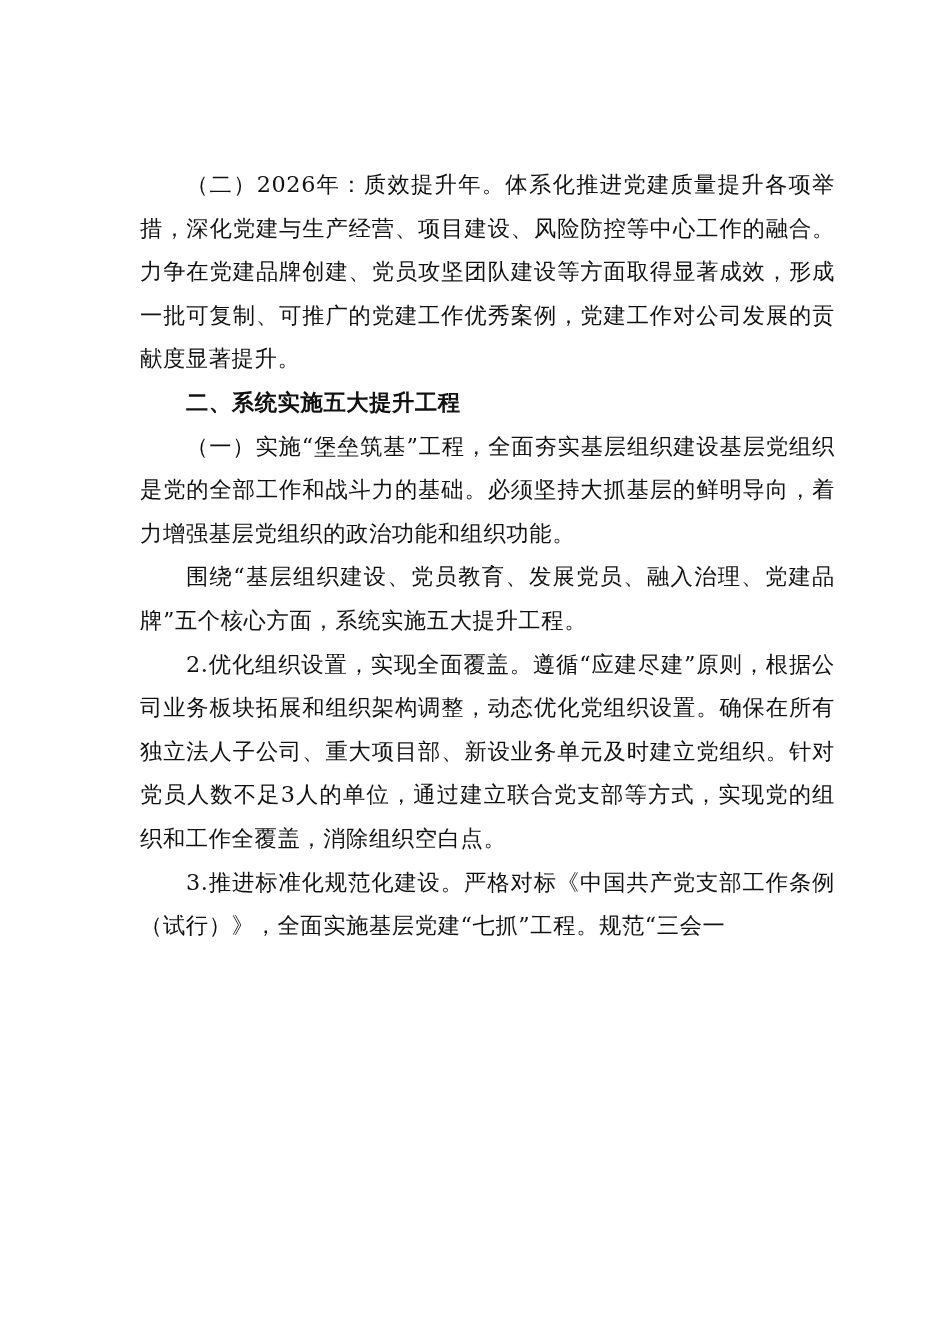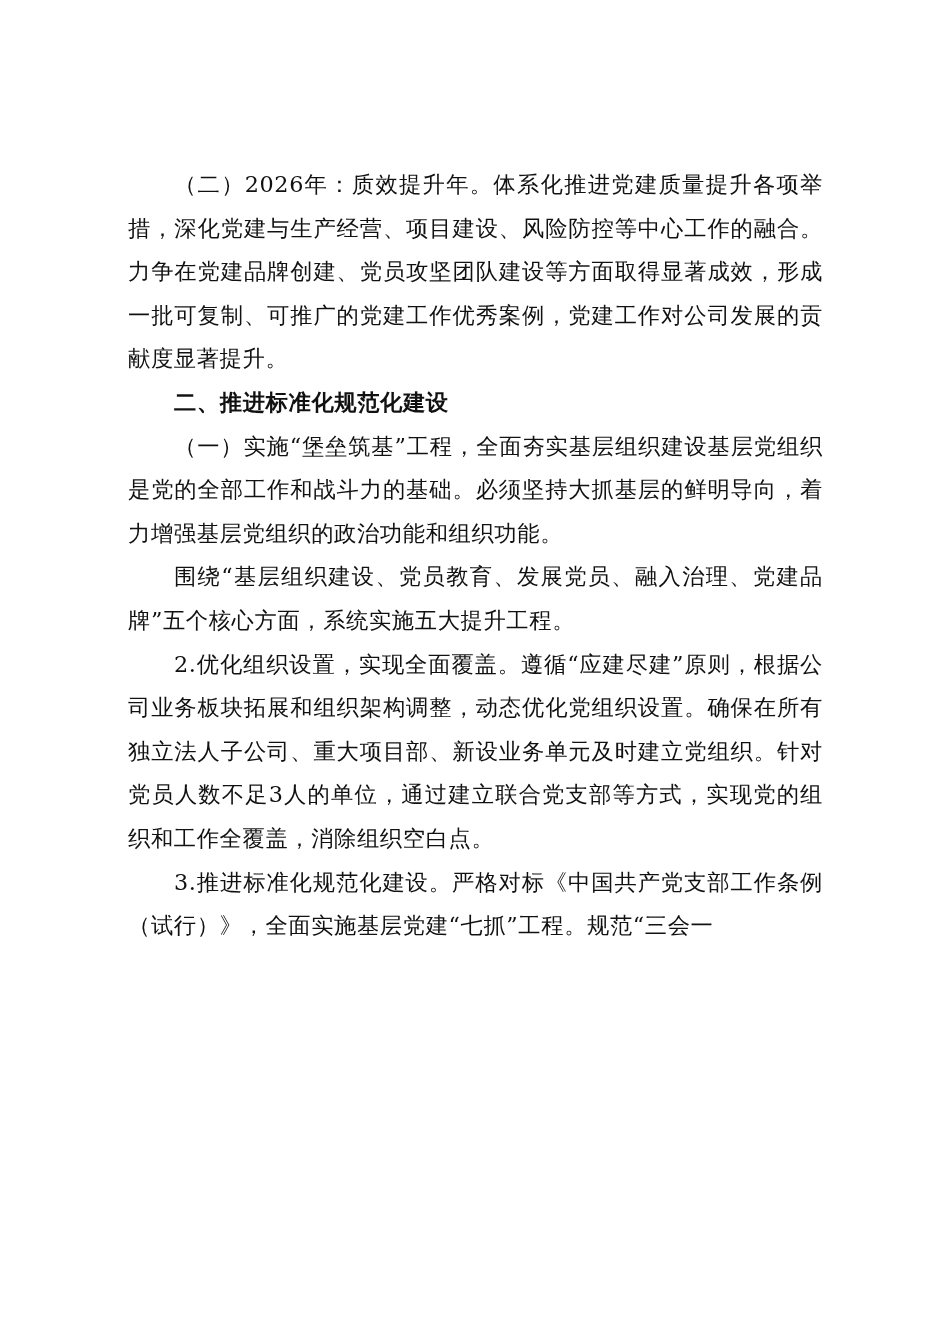--- a/index.html
+++ b/index.html
@@ -10,21 +10,21 @@
   body {
     width: 950px;
     height: 1344px;
     position: relative;
     overflow: hidden;
     font-family: "DejaVu Serif", "Liberation Serif", serif;
     color: #111111;
   }
   .page {
     position: absolute;
-    left: 128px;
+    left: 140px;
     top: 163px;
     width: 695px;
   }
   .para {
     margin: 0;
     font-size: 22.3px;
     line-height: 43.6px;
     text-align: justify;
     text-align-last: left;
     letter-spacing: 0.6px;
@@ -39,18 +39,18 @@
     font-family: "DejaVu Sans", "Liberation Sans", sans-serif;
     text-indent: 46px;
     letter-spacing: 0.6px;
   }
 </style>
 </head>
 <body>
 
 <div class="page">
   <p class="para">（二）2026年：质效提升年。体系化推进党建质量提升各项举措，深化党建与生产经营、项目建设、风险防控等中心工作的融合。力争在党建品牌创建、党员攻坚团队建设等方面取得显著成效，形成一批可复制、可推广的党建工作优秀案例，党建工作对公司发展的贡献度显著提升。</p>
-  <p class="heading">二、推进标准化规范化建设</p>
+  <p class="heading">二、系统实施五大提升工程</p>
   <p class="para">（一）实施“堡垒筑基”工程，全面夯实基层组织建设基层党组织是党的全部工作和战斗力的基础。必须坚持大抓基层的鲜明导向，着力增强基层党组织的政治功能和组织功能。</p>
   <p class="para">围绕“基层组织建设、党员教育、发展党员、融入治理、党建品牌”五个核心方面，系统实施五大提升工程。</p>
   <p class="para">2.优化组织设置，实现全面覆盖。遵循“应建尽建”原则，根据公司业务板块拓展和组织架构调整，动态优化党组织设置。确保在所有独立法人子公司、重大项目部、新设业务单元及时建立党组织。针对党员人数不足3人的单位，通过建立联合党支部等方式，实现党的组织和工作全覆盖，消除组织空白点。</p>
   <p class="para">3.推进标准化规范化建设。严格对标《中国共产党支部工作条例（试行）》，全面实施基层党建“七抓”工程。规范“三会一</p>
 </div>
 
 </body></html>

